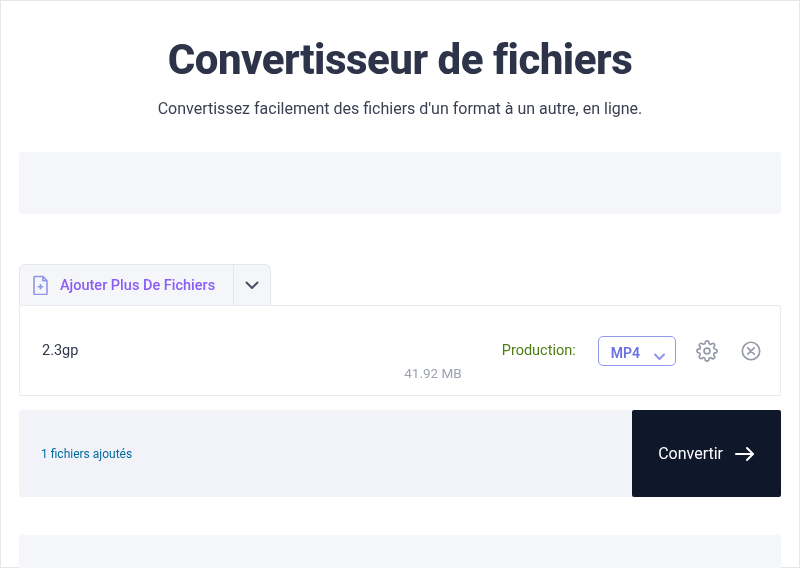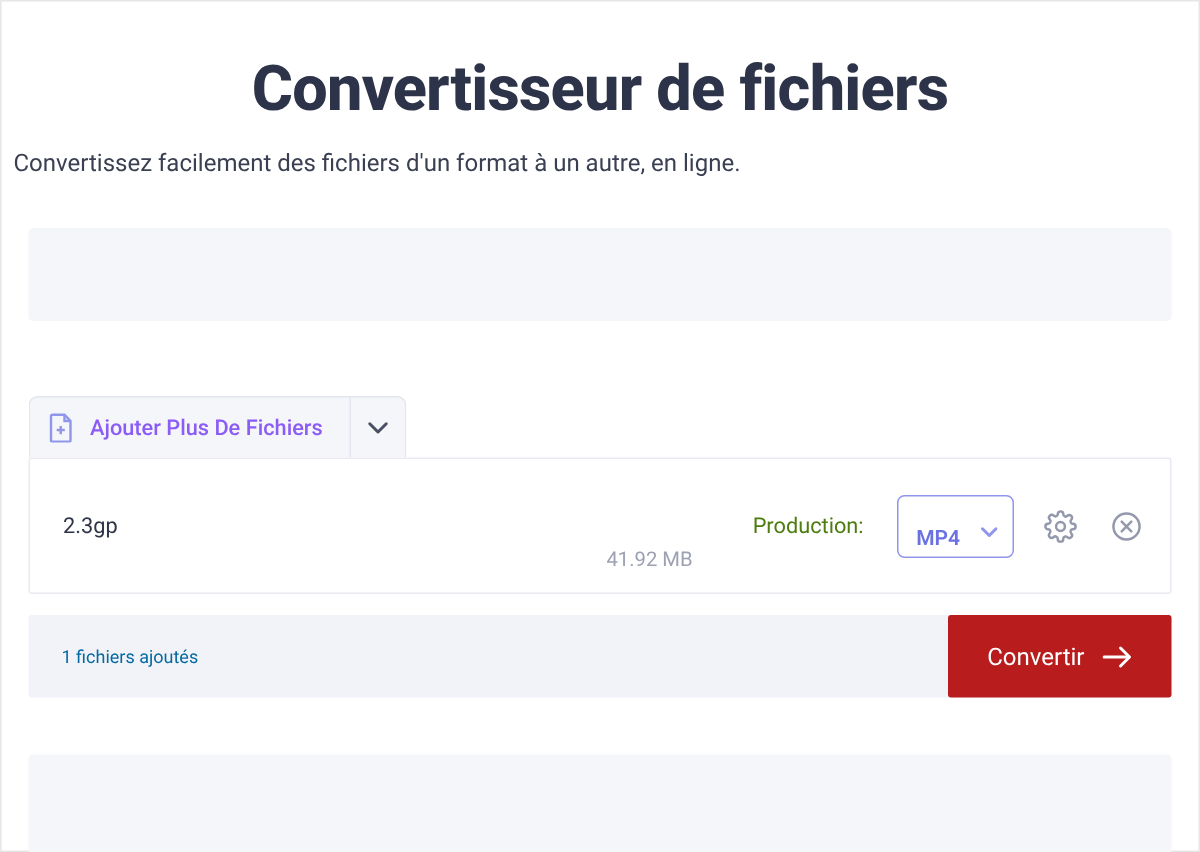--- a/index.html
+++ b/index.html
@@ -22,20 +22,21 @@
     font-size: 42px;
     font-weight: 800;
     text-align: center;
     letter-spacing: -0.5px;
     color: #2d3348;
     line-height: 1.2;
     margin-top: 24px;
   }
   .subtitle {
     font-size: 16px;
+    text-align: center;
     color: #3a3f52;
     margin-top: 14px;
   }
   .placeholder-strip {
     background: #f5f6f9;
     height: 62px;
     margin: 34px 10px 0 10px;
     border-radius: 3px;
   }
   .placeholder-strip.bottom {
@@ -97,25 +98,25 @@
     text-align: right;
     margin-top: 45px;
   }
   .output-label {
     color: #4d7c0f;
     font-size: 14.5px;
     margin-left: 22px;
   }
   .format-select {
     display: inline-flex;
-    align-items: flex-start;
+    align-items: flex-end;
     gap: 14px;
     border: 1.5px solid #8f96ec;
     border-radius: 5px;
-    padding: 20px 10px 4px 12px;
+    padding: 8px 10px 4px 12px;
     color: #6a72e3;
     font-weight: 600;
     font-size: 14px;
     cursor: pointer;
     margin-left: 4px;
   }
   .icon-btn {
     width: 26px;
     height: 26px;
     display: inline-flex;
@@ -134,26 +135,26 @@
   }
   .footer-status {
     flex: 1;
     display: flex;
     align-items: center;
     padding-left: 22px;
     color: #0369a1;
     font-size: 12px;
   }
   .convert-btn {
-    background: #b91c1c;
+    background: #0f172a;
     color: #ffffff;
     display: inline-flex;
     align-items: center;
     gap: 12px;
-    padding: 18px 26px;
+    padding: 34px 26px;
     font-size: 16px;
     border-radius: 2px;
     cursor: pointer;
   }
 
   svg { display: block; }
 </style>
 </head>
 <body>
 

